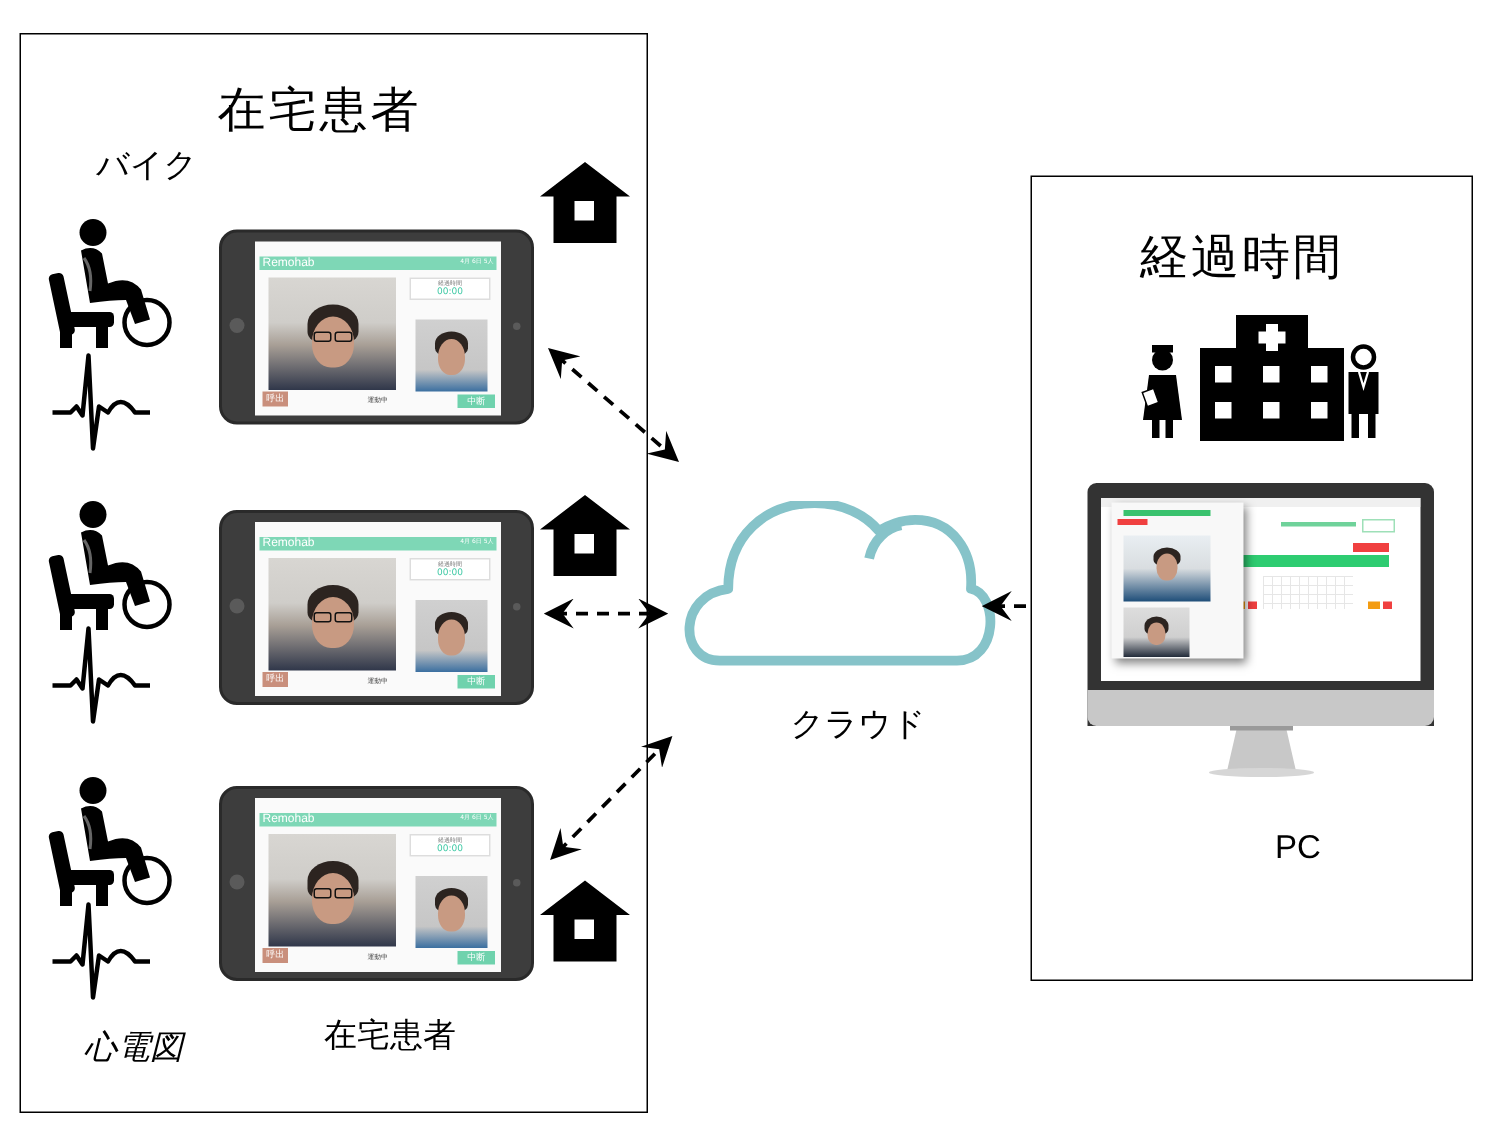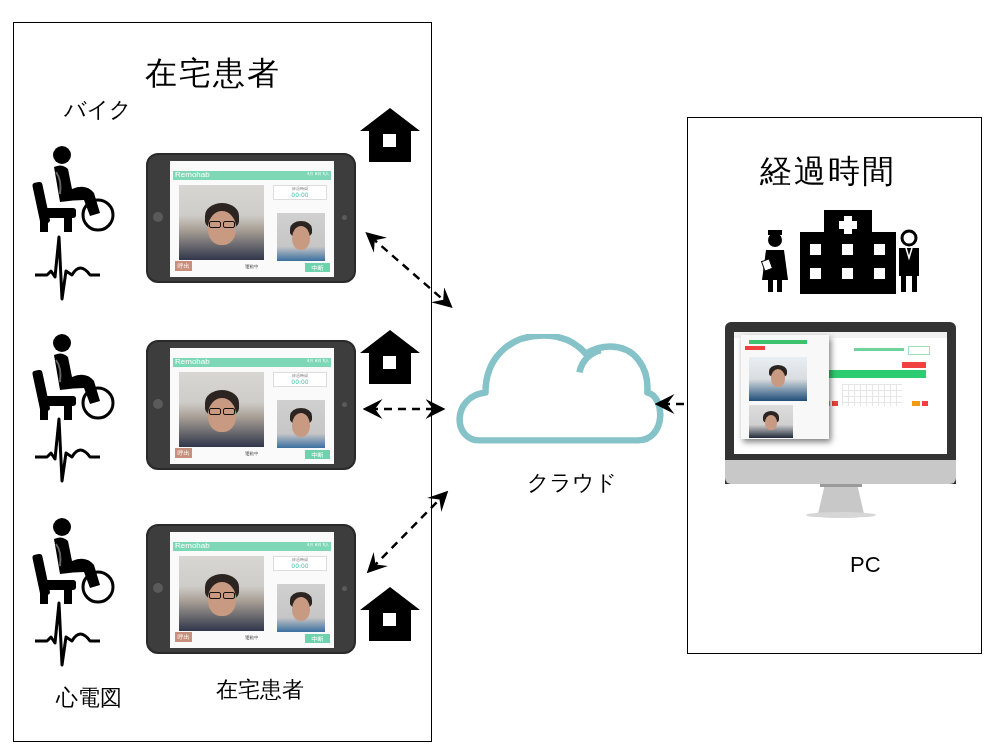--- a/index.html
+++ b/index.html
@@ -41,21 +41,21 @@
             clip-path:polygon(15% 0,85% 0,100% 100%,0 100%); }
   .mstand-top { position:absolute; left:820px; top:484px; width:42px; height:3px; background:#9a9a9a; }
   .mbase { position:absolute; left:806px; top:512px; width:70px; height:6px; background:#d6d6d6; border-radius:50%; }
 </style>
 </head>
 <body>
 
 <div class="panel" style="left:13px;top:22px;width:419px;height:720px;"></div>
 <div class="title" style="left:145px;top:52px;">在宅患者</div>
 <div class="label" style="left:38px;top:95px;">バイク</div>
-<div class="label" style="left:30px;top:683px;">心電図</div>
+<div class="label" style="left:30px;top:683px;font-style:italic;">心電図</div>
 <div class="label" style="left:190px;top:675px;">在宅患者</div>
 
 <svg class="abs" width="120" height="600" style="left:20px;top:130px;" viewBox="0 0 120 600">
   <defs>
     <g id="bike">
       <circle cx="42" cy="25" r="9" fill="#000"></circle>
       <path d="M34 37 q8 -4 14 2 l4 20 q14 -6 22 4 l6 20 l-10 3 l-6 -16 q-10 0 -24 2 z" fill="#000"></path>
       <path d="M36 42 q6 8 4 22" stroke="#666" stroke-width="2" fill="none"></path>
       <rect x="16" y="52" width="10" height="42" rx="3" transform="rotate(-12 21 72)" fill="#000"></rect>
       <rect x="22" y="78" width="34" height="10" rx="3" fill="#000"></rect>

